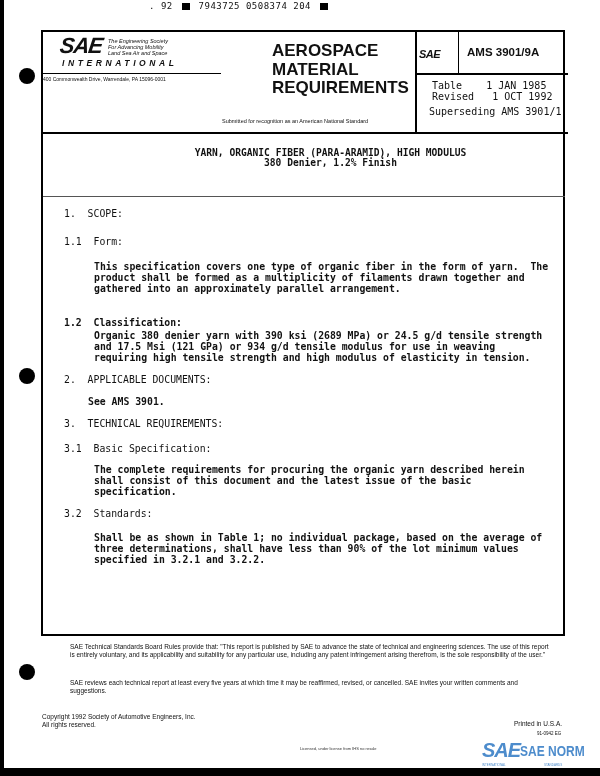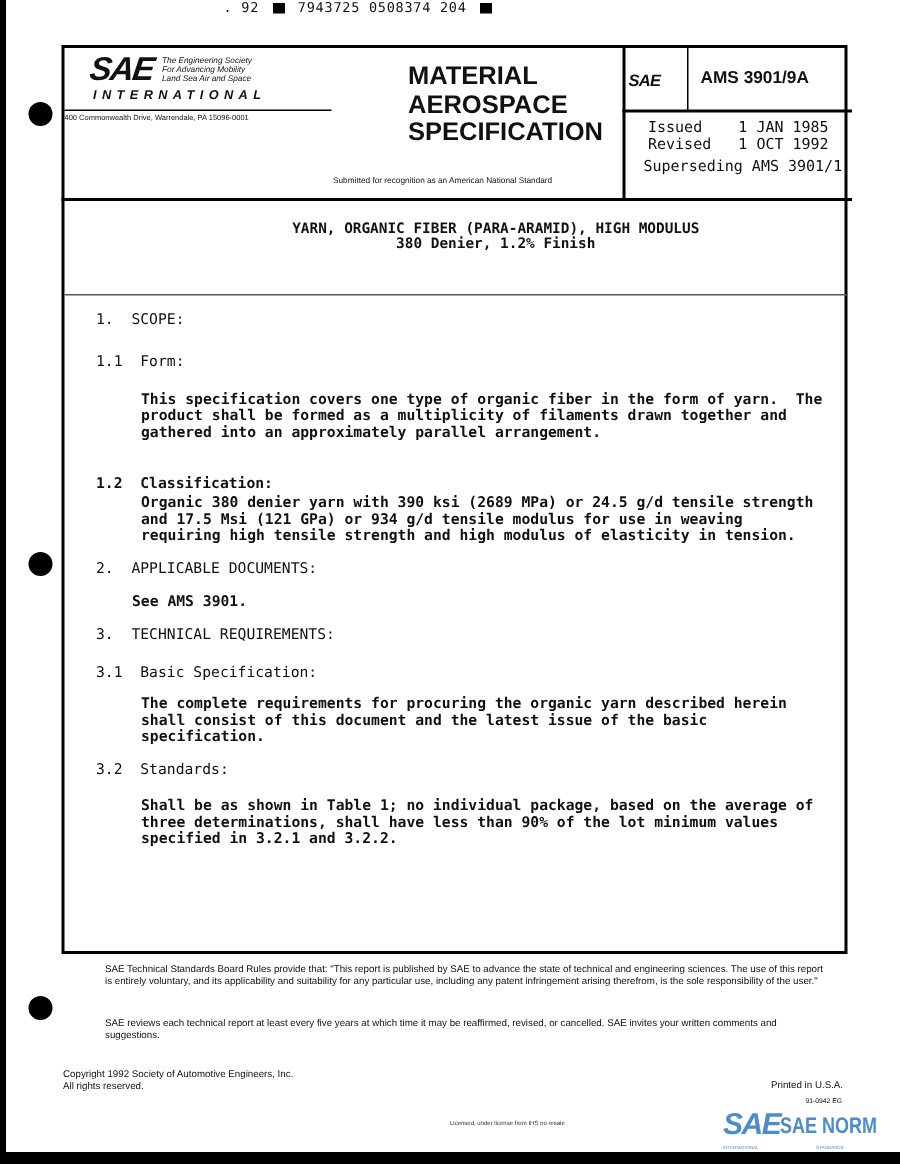--- a/index.html
+++ b/index.html
@@ -115,29 +115,29 @@
     <div>The Engineering Society</div>
     <div>For Advancing Mobility</div>
     <div>Land Sea Air and Space</div>
   </div>
   <div class="intl">INTERNATIONAL</div>
 </div>
 <div class="abs addr-line"></div>
 <div class="abs addr">400 Commonwealth Drive, Warrendale, PA 15096-0001</div>
 
 <div class="abs title-block">
+  <div>AEROSPACE</div>
   <div>MATERIAL</div>
-  <div>AEROSPACE</div>
-  <div>SPECIFICATION</div>
+  <div>REQUIREMENTS</div>
 </div>
 <div class="abs submitted">Submitted for recognition as an American National Standard</div>
 
 <div class="abs rb-sae">SAE</div>
 <div class="abs rb-num">AMS 3901/9A</div>
-<div class="abs rb-dates"><span>Issued</span>    <span>1 JAN 1985</span>
+<div class="abs rb-dates"><span>Table</span>    <span>1 JAN 1985</span>
 <span>Revised</span>   <span>1 OCT 1992</span></div>
 <div class="abs rb-supersede">Superseding AMS 3901/1</div>
 
 <div class="abs doc-title">
   <div>YARN, ORGANIC FIBER (PARA-ARAMID), HIGH MODULUS</div>
   <div>380 Denier, 1.2% Finish</div>
 </div>
 <div class="abs title-sep"></div>
 
 <div class="abs body-text" style="left:64px;top:208px;">

